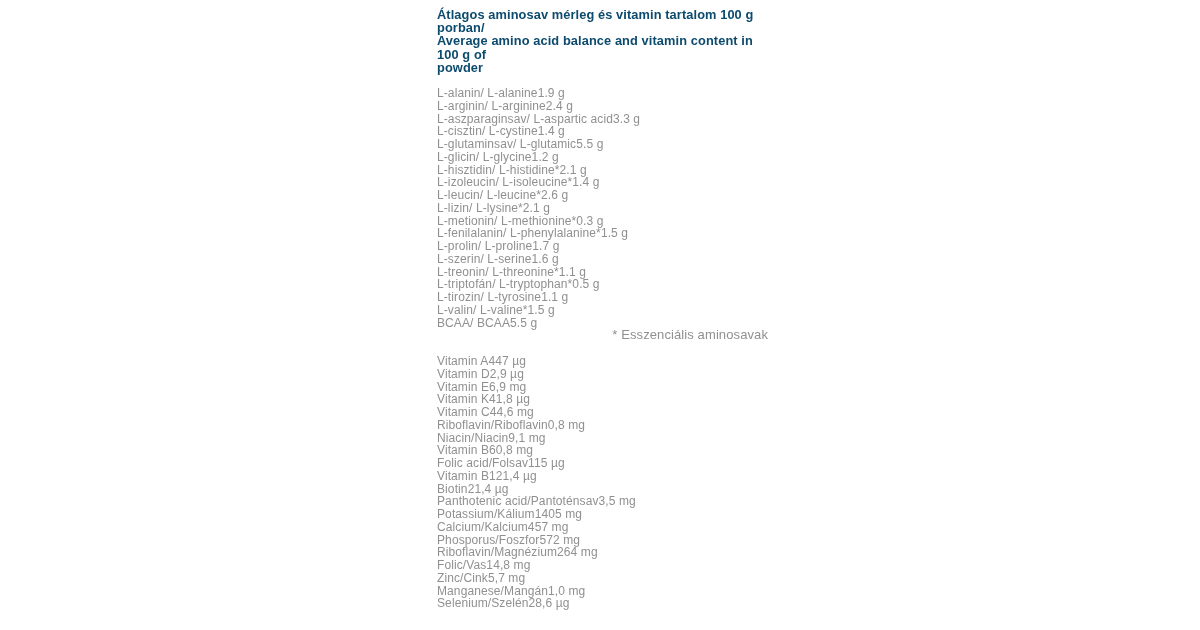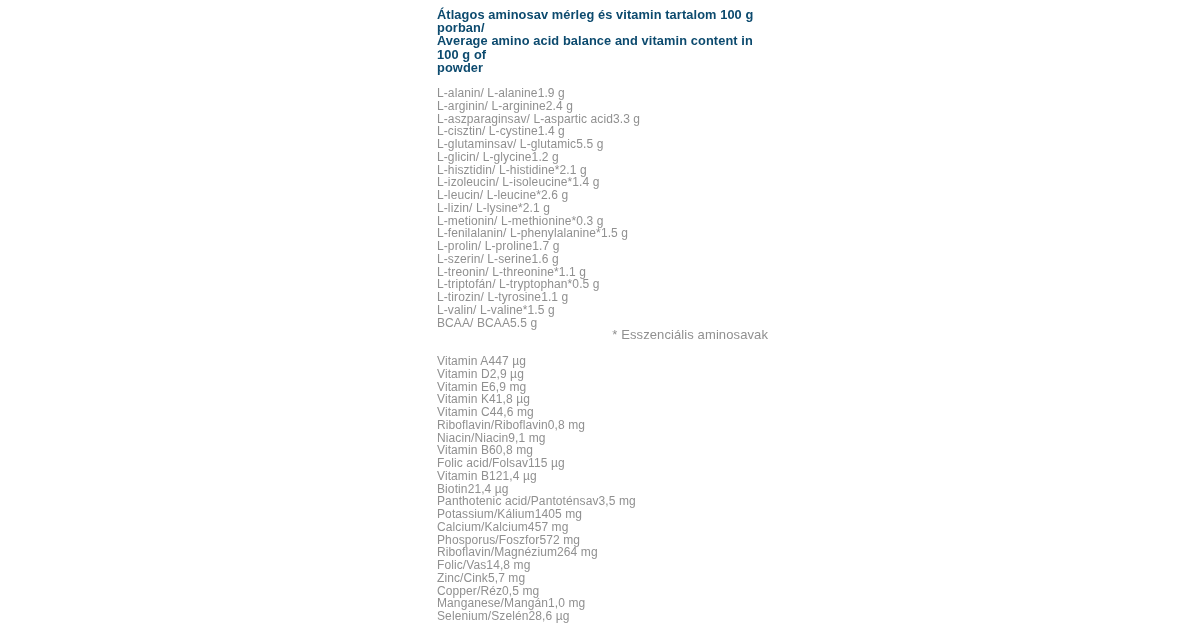--- a/index.html
+++ b/index.html
@@ -216,24 +216,20 @@
       </div>
       <div class="row">
         <span class="label">Folic/Vas</span>
         <span class="value">14,8 mg</span>
       </div>
       <div class="row">
         <span class="label">Zinc/Cink</span>
         <span class="value">5,7 mg</span>
       </div>
       <div class="row">
-        <span class="label">Copper/Réz</span>
-        <span class="value">0,5 mg</span>
-      </div>
-      <div class="row">
         <span class="label">Manganese/Mangán</span>
         <span class="value">1,0 mg</span>
       </div>
       <div class="row">
         <span class="label">Selenium/Szelén</span>
         <span class="value">28,6 µg</span>
       </div>
     </div>
 </div>
 

